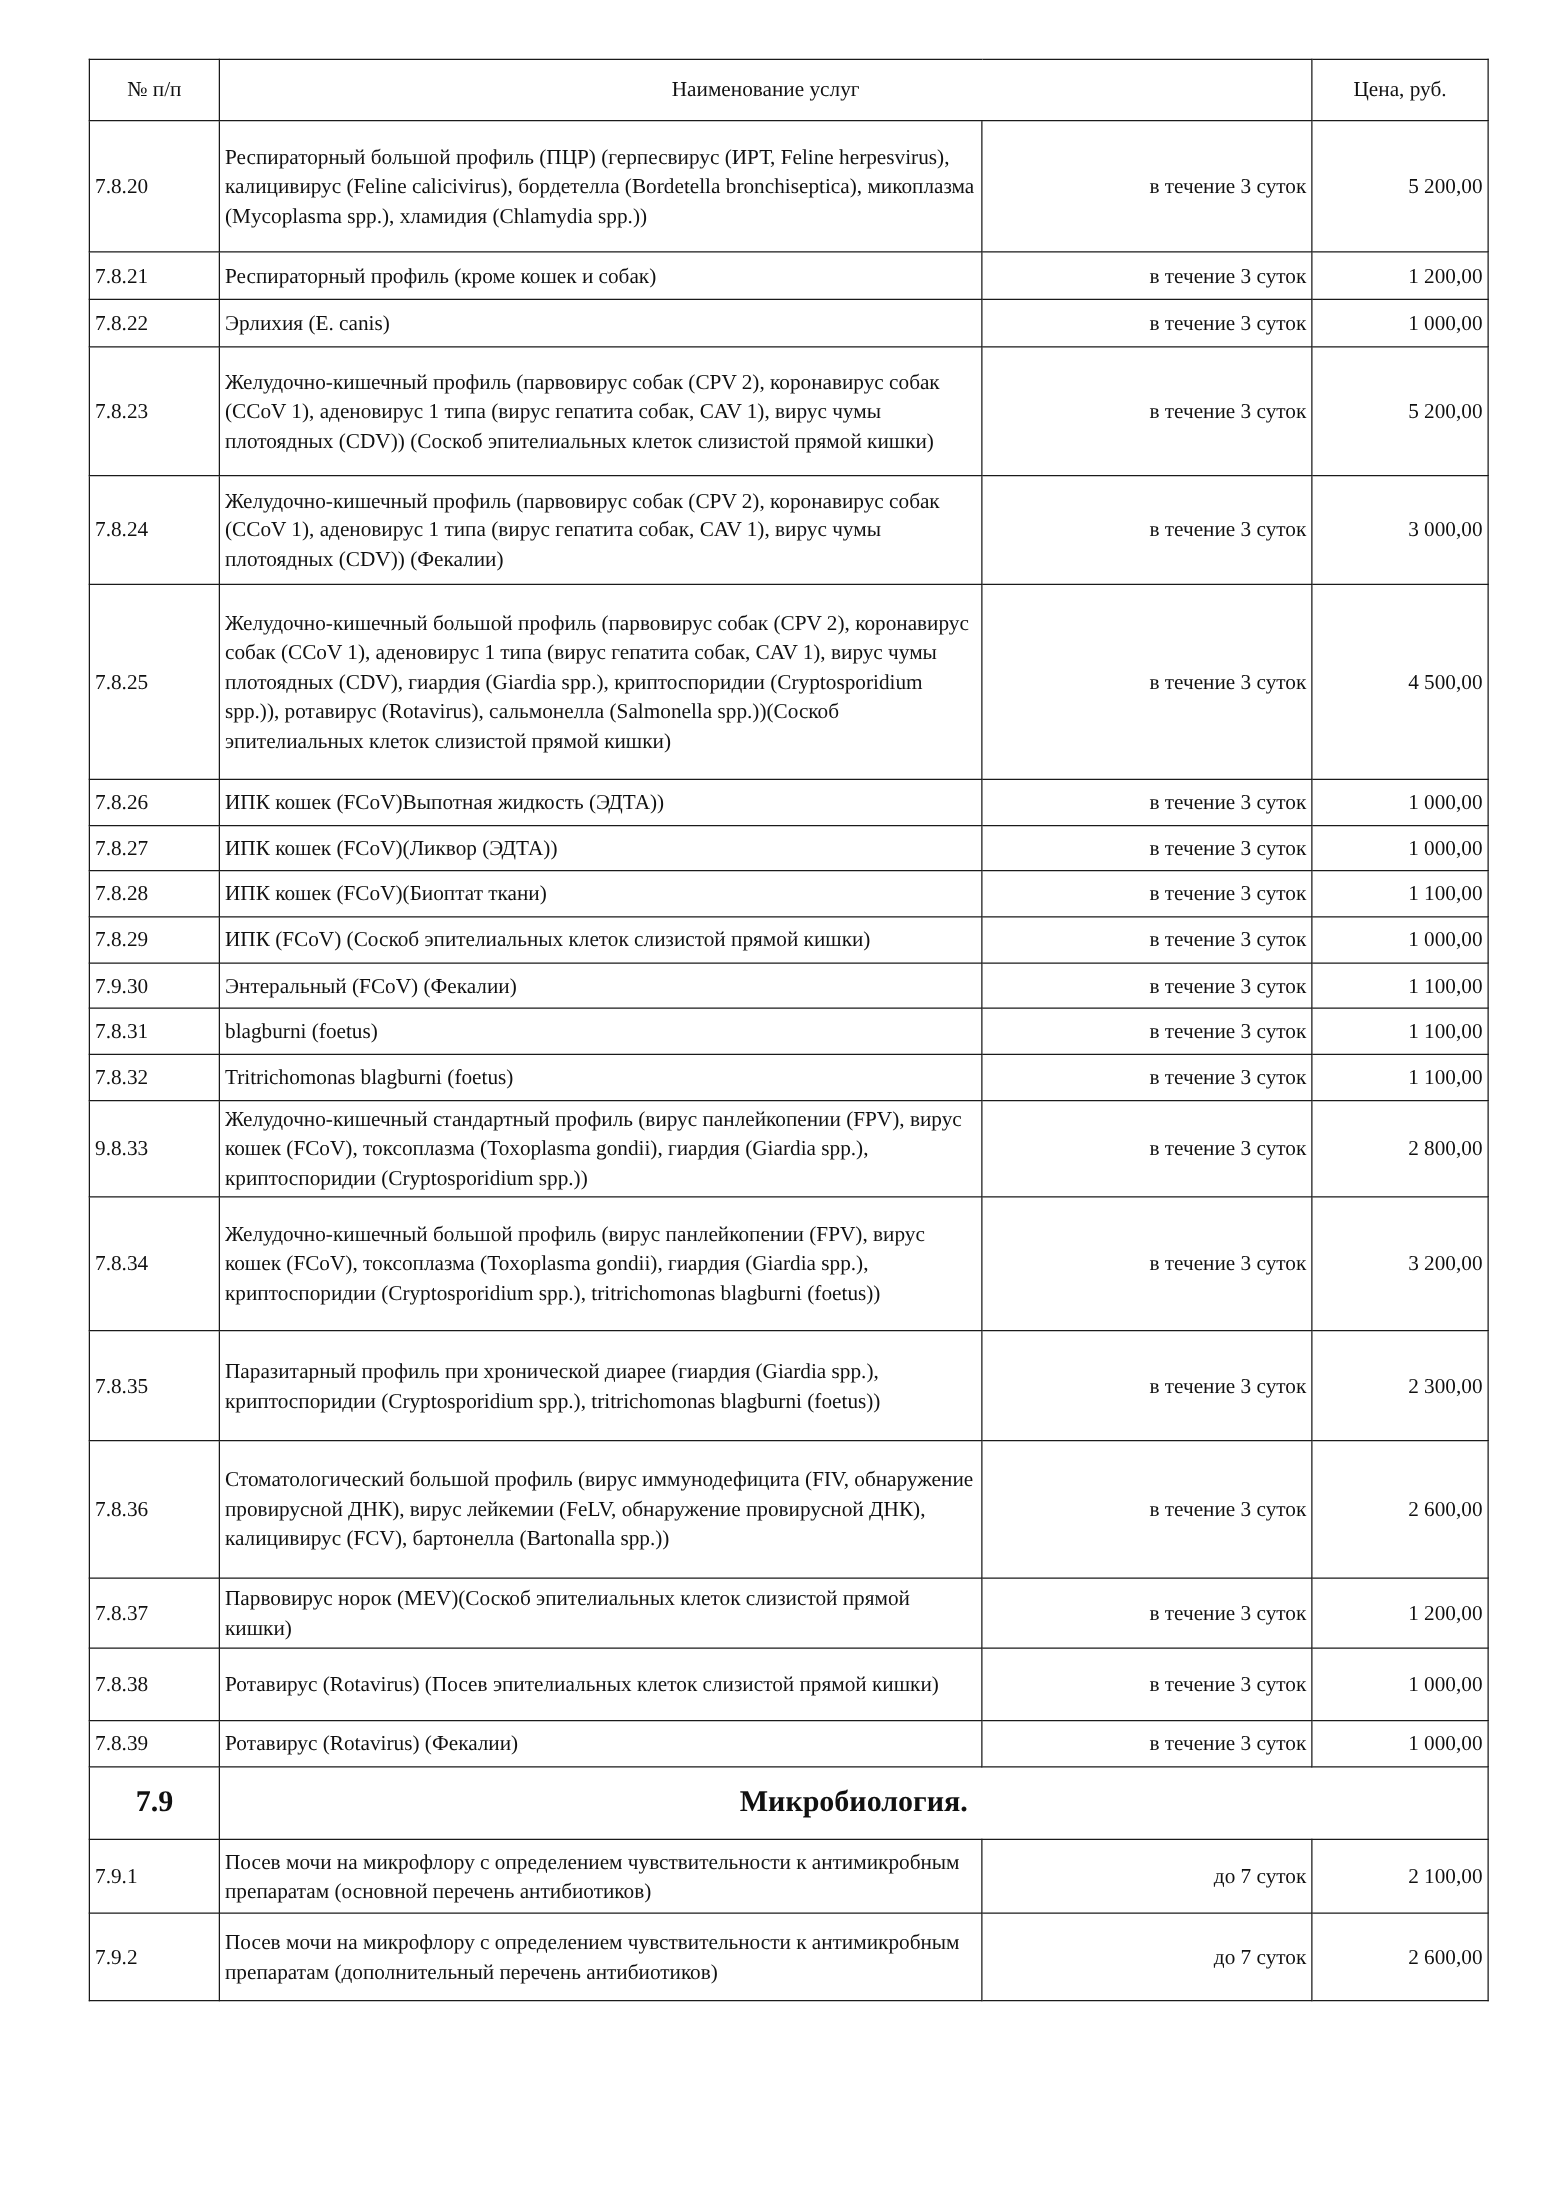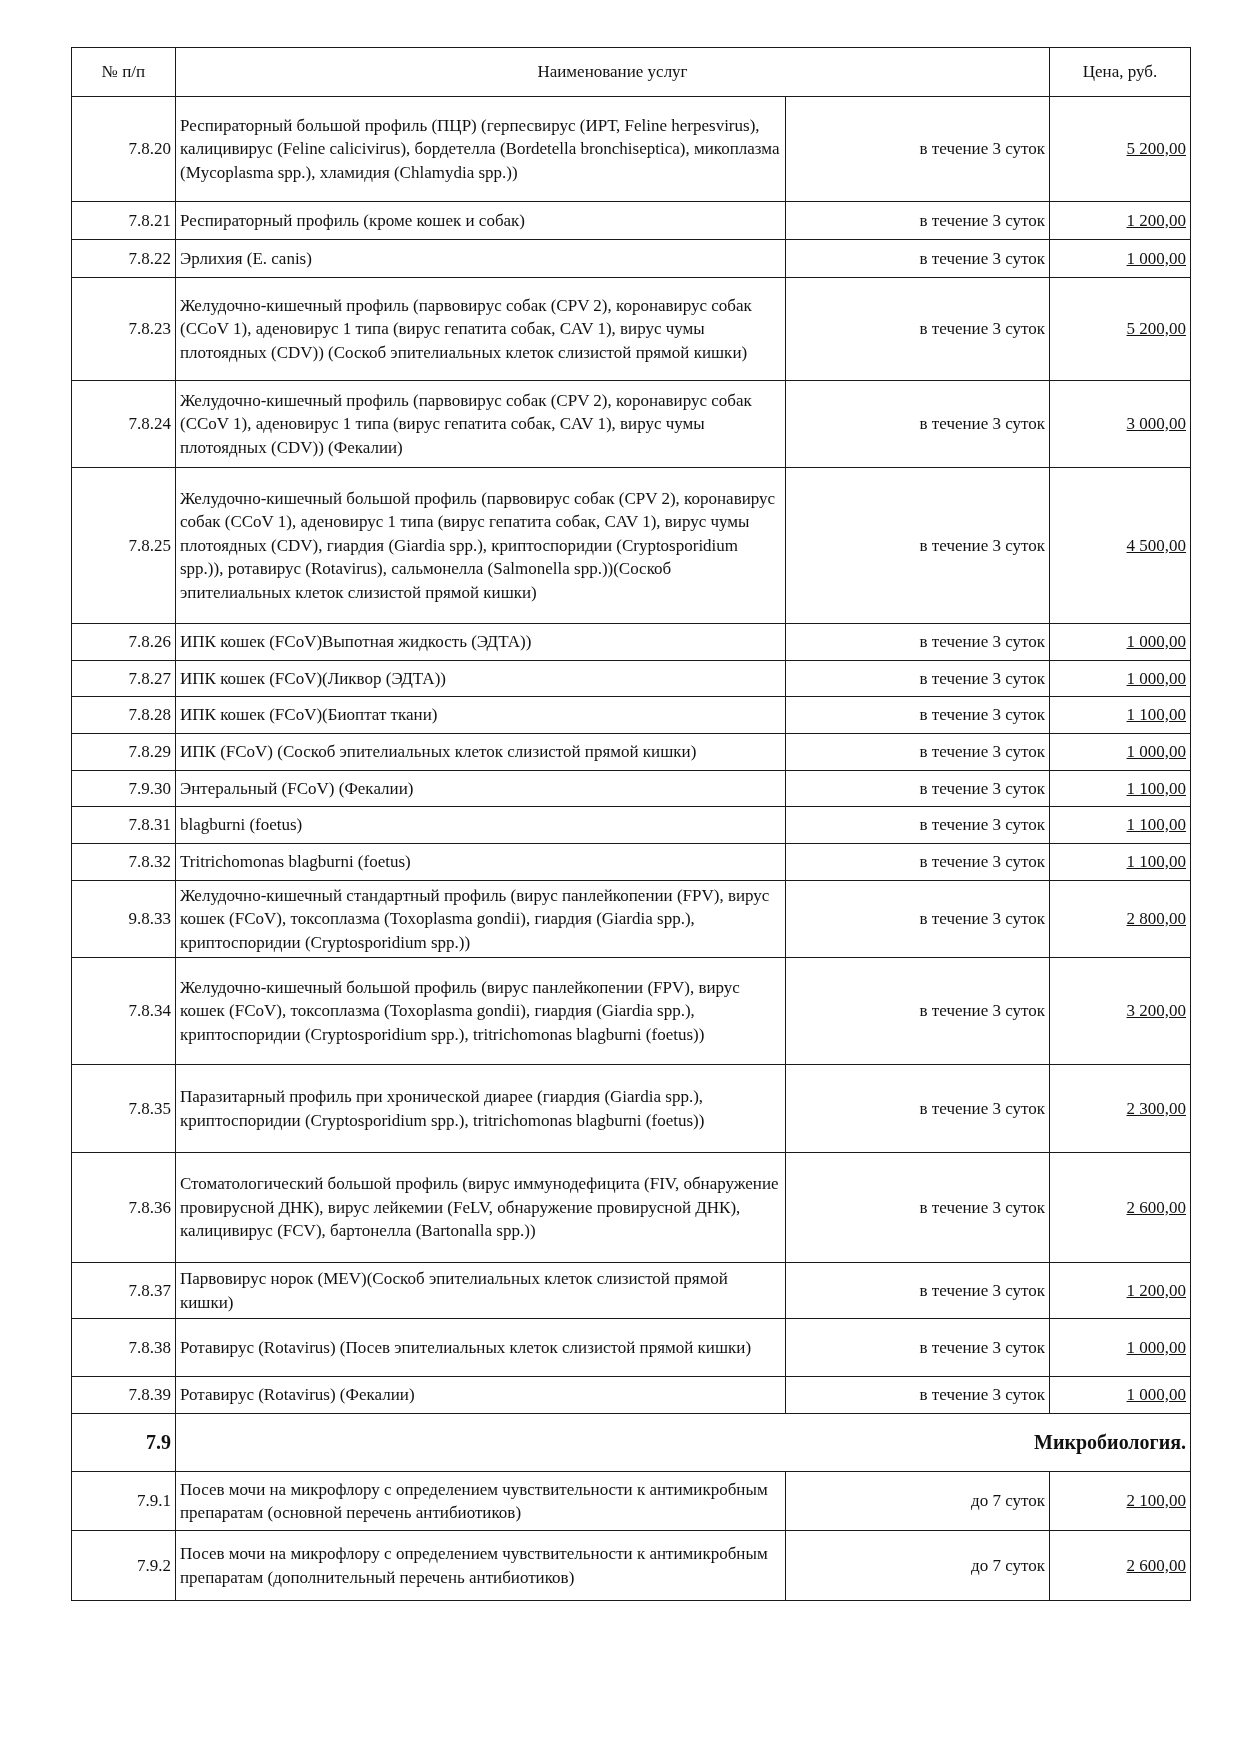--- a/index.html
+++ b/index.html
@@ -11,25 +11,25 @@
     }
     table.price td, table.price th {
       border:1.5px solid #1a1a1a; padding:0 4px; vertical-align:middle;
       font-size:17px; line-height:23.5px; font-weight:normal;
     }
     col.c-num { width:104px; }
     col.c-name { width:610px; }
     col.c-term { width:264px; }
     col.c-price { width:141px; }
     th.h { font-weight:bold; font-size:19px; text-align:center; line-height:24px; }
-    td.num { text-align:right; }
+    td.num { text-align:left; }
     td.name { text-align:left; padding-left:3px; }
     td.term { text-align:right; }
-    td.price { text-align:right; padding-right:26px; font-size:19.5px;text-decoration:underline; }
-    tr.section td { font-weight:bold; font-size:20px; text-align:right; }
+    td.price { text-align:right; padding-right:26px; font-size:19.5px; }
+    tr.section td { font-weight:bold; font-size:24px; text-align:center; }
   </style>
 </head>
 <body>
 
 <table class="price">
   <colgroup>
     <col class="c-num">
       <col class="c-name">
       <col class="c-term">
       <col class="c-price">

